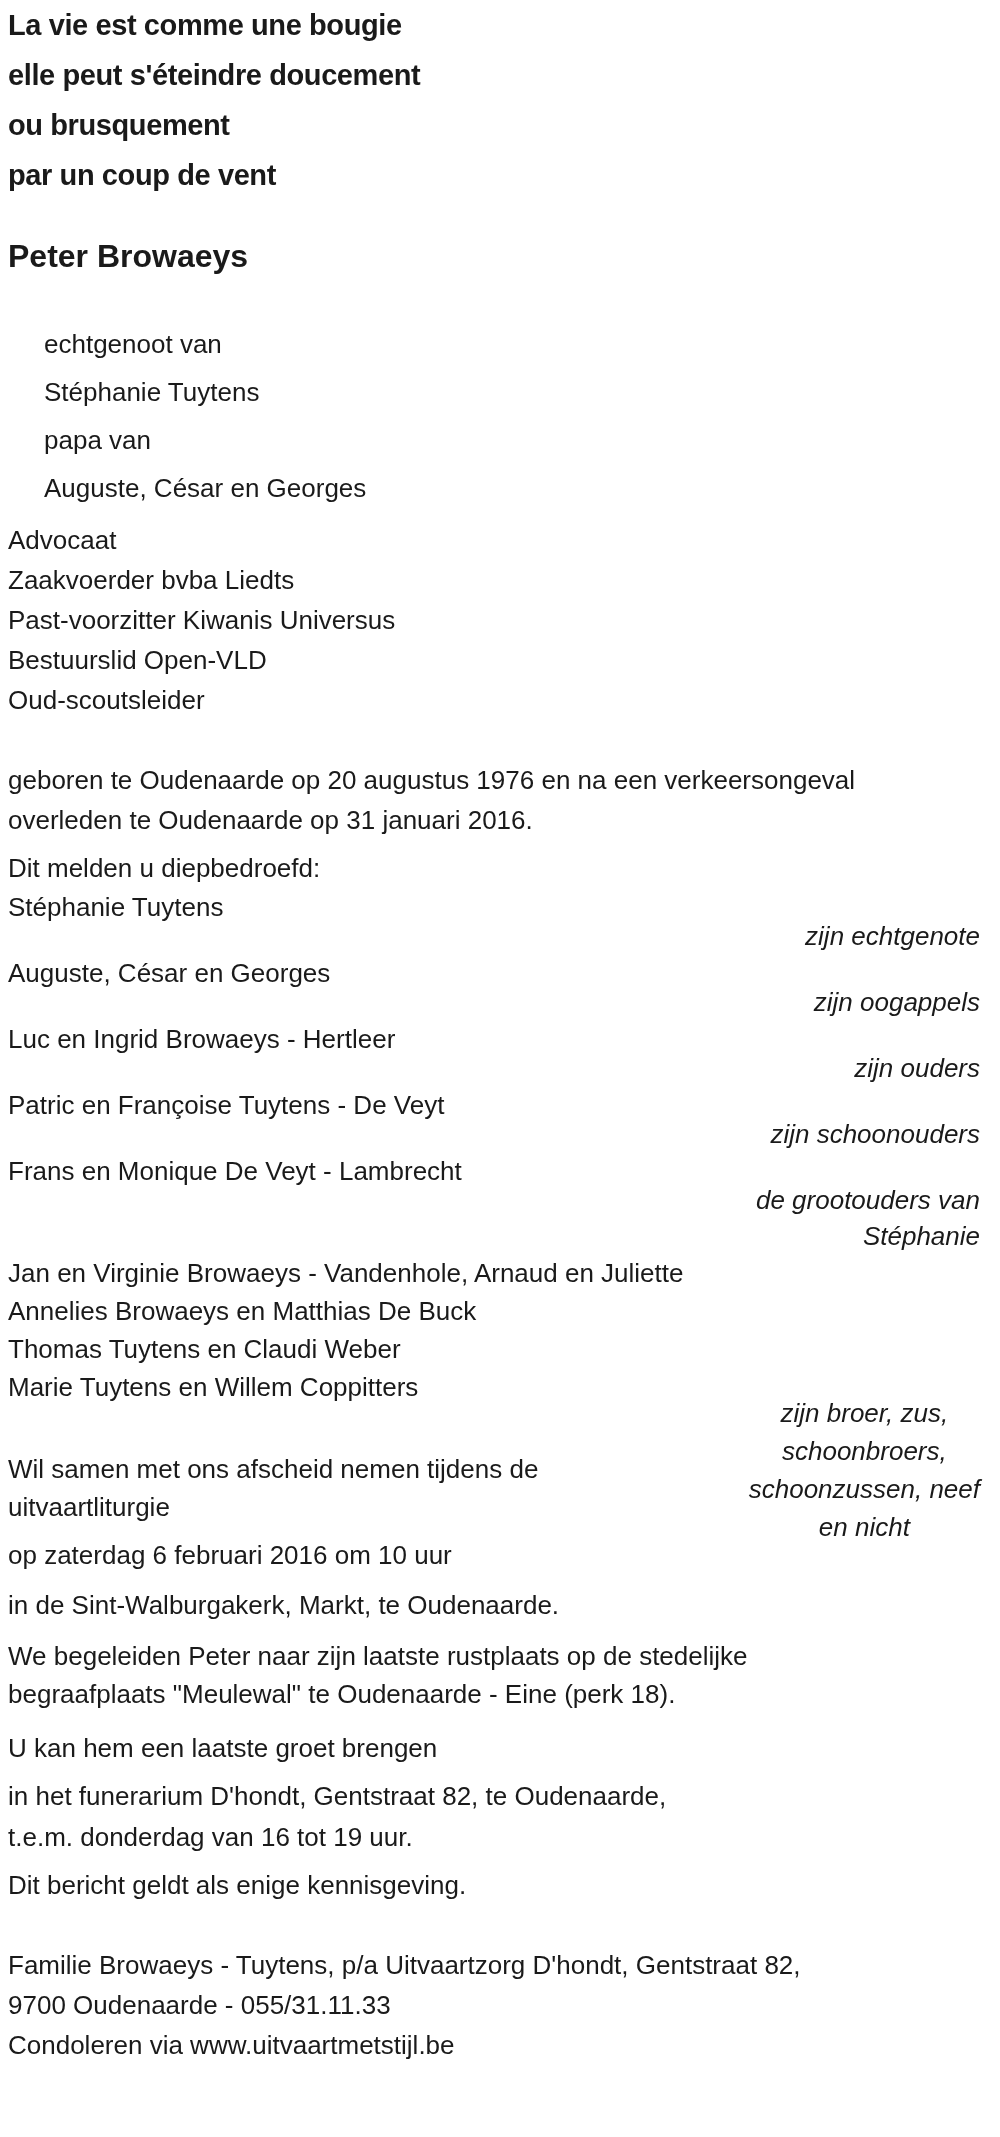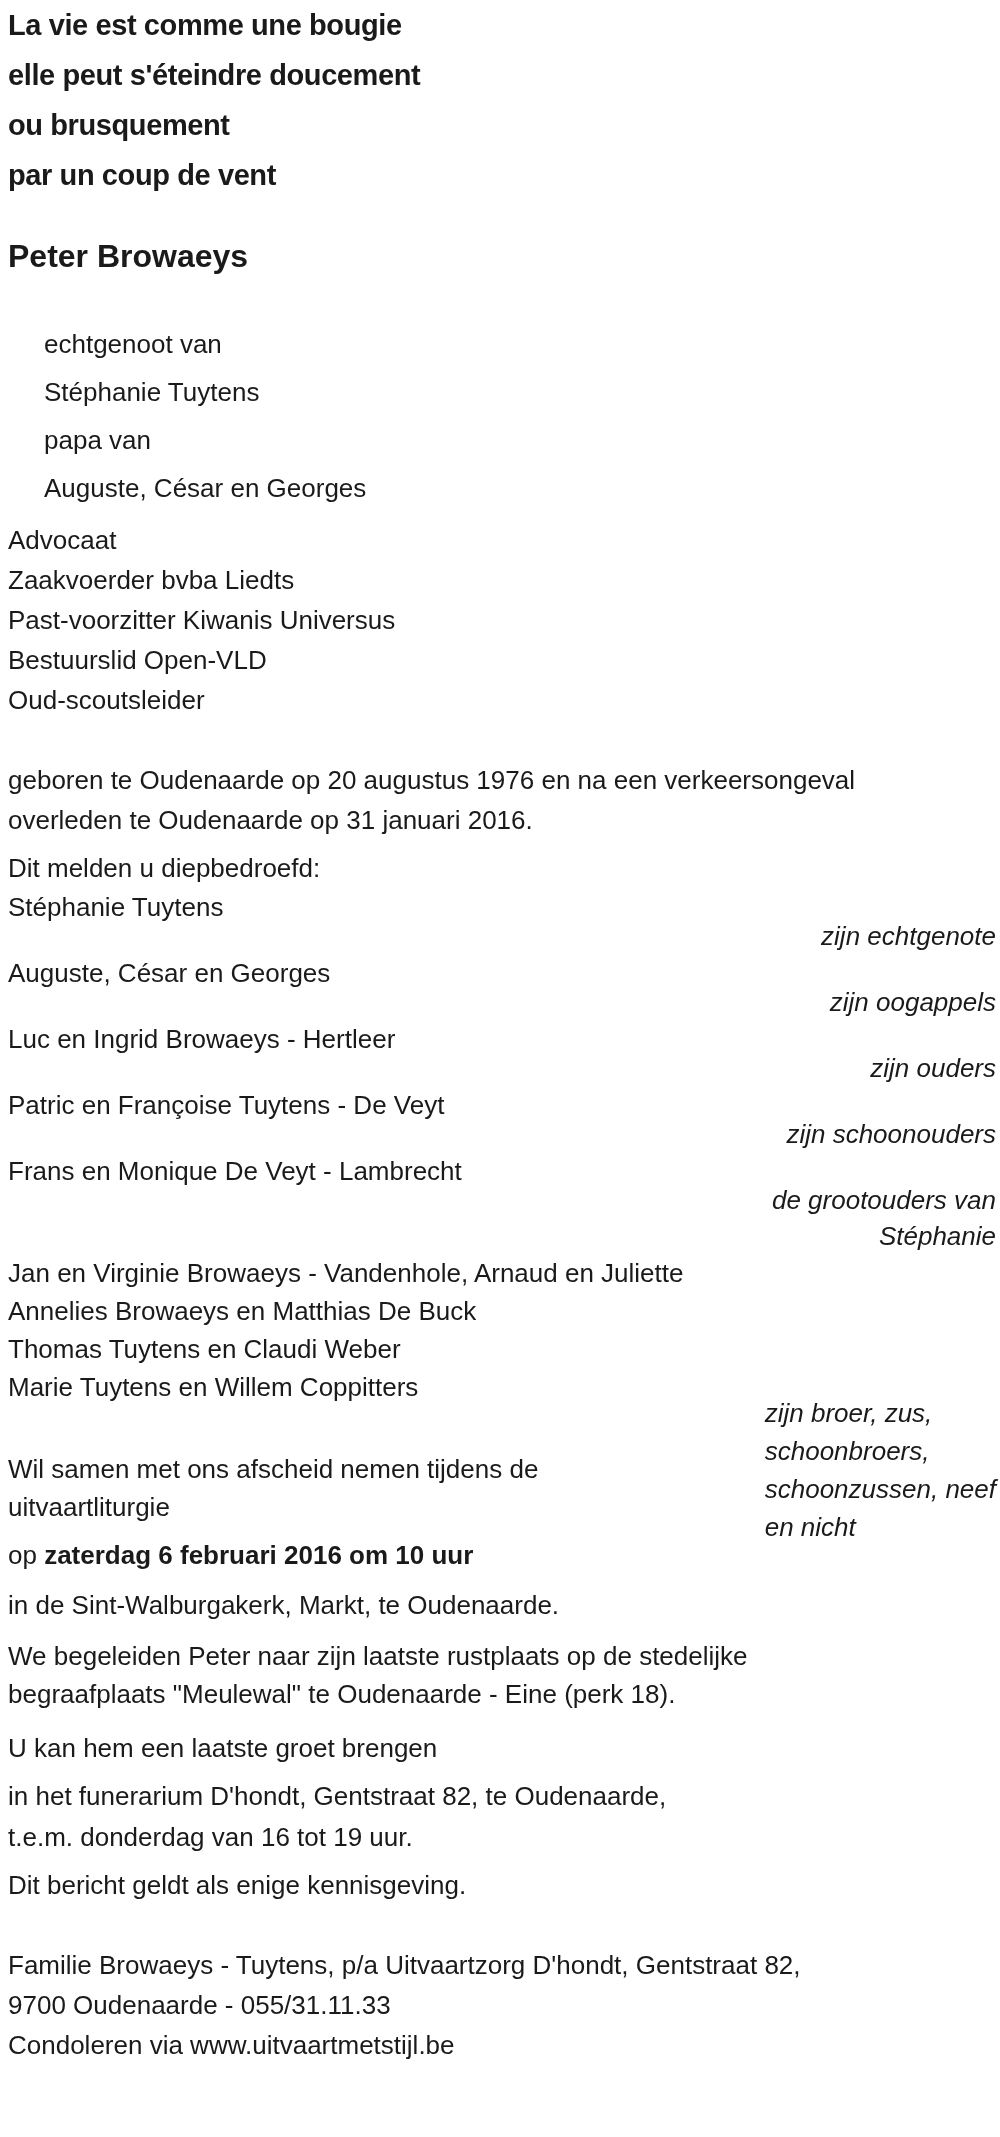--- a/index.html
+++ b/index.html
@@ -1,20 +1,20 @@
 <!DOCTYPE html>
 <html><head>
 <meta charset="utf-8">
 <style>
   html, body { margin: 0; padding: 0; background: #ffffff; }
   .page {
     width: 1000px;
     min-height: 2137px;
     box-sizing: border-box;
-    padding: 0 4px 13px 8px;
+    padding: 0 20px 13px 8px;
     background: #ffffff;
     color: #1a1a1a;
     font-family: "Liberation Sans", sans-serif;
     font-size: 26px;
   }
   .poem {
     font-weight: 700;
     font-size: 29px;
     line-height: 50px;
     letter-spacing: -0.4px;
@@ -36,27 +36,27 @@
     line-height: 36px;
     margin-top: -8px;
     text-align: right;
     font-style: italic;
   }
   .fam-rel + .fam-rel { margin-top: 0; }
   .fam-rel-group {
     position: absolute;
     top: 506px;
     right: 0;
-    text-align: left;
+    text-align: center;
     font-style: italic;
     line-height: 38px;
   }
   .invitation { margin-top: 44px; line-height: 38px; }
   .date-line  { margin-top: 9px; }
-  .date-line strong { font-weight: 700; }
+  .date-line strong { font-weight: 400; }
   .location    { margin-top: 10px; }
   .condolences { margin-top: 10px; }
   .burial      { margin-top: 12px; line-height: 38px; }
   .greeting    { margin-top: 15px; }
   .funerarium  { margin-top: 8px; }
   .visiting    { margin-top: 1px; }
   .notice      { margin-top: 8px; }
   .footer      { margin-top: 40px; line-height: 40px; }
 </style>
 </head>

